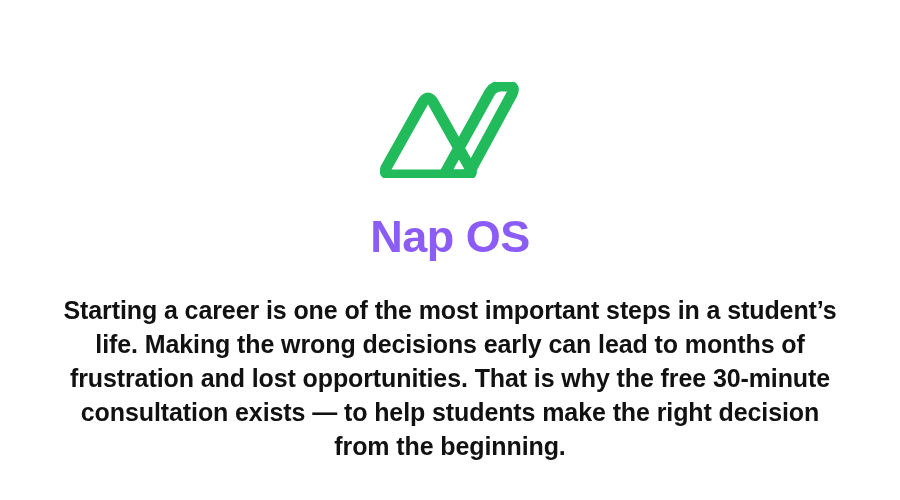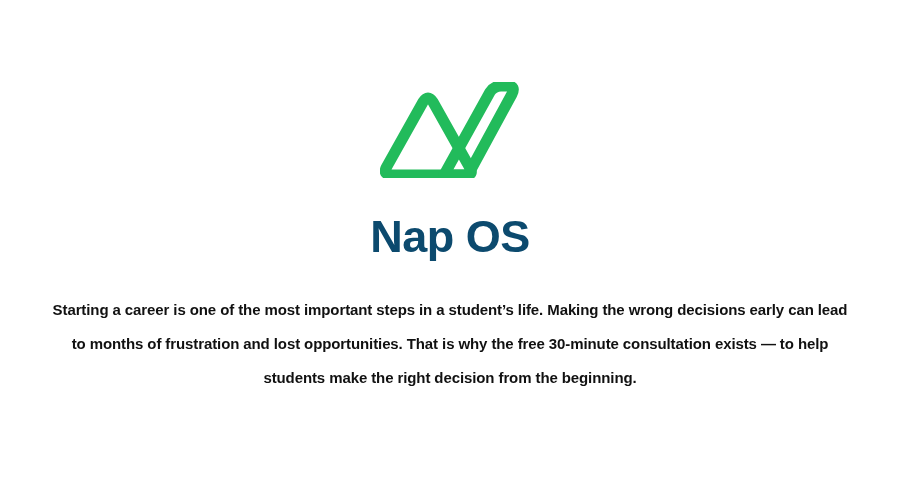--- a/index.html
+++ b/index.html
@@ -40,32 +40,32 @@
   }
 
   
   .page-title {
     margin: 0;
     padding: 0;
     font-size: 45px;
     font-weight: 700;
     line-height: 1;
     letter-spacing: -0.5px;
-    color: #0c4a6e;
+    color: #8b5cf6;
     text-align: center;
     margin-top: 36px;
   }
 
   
   .body-copy {
     margin: 0;
     margin-top: 34px;
     width: 800px;
     text-align: center;
-    font-size: 15px;
+    font-size: 25px;
     font-weight: 700;
     line-height: 34px;
     color: #111111;
     letter-spacing: -0.1px;
   }
 </style>
 </head>
 <body>
 
 <div class="slide">

